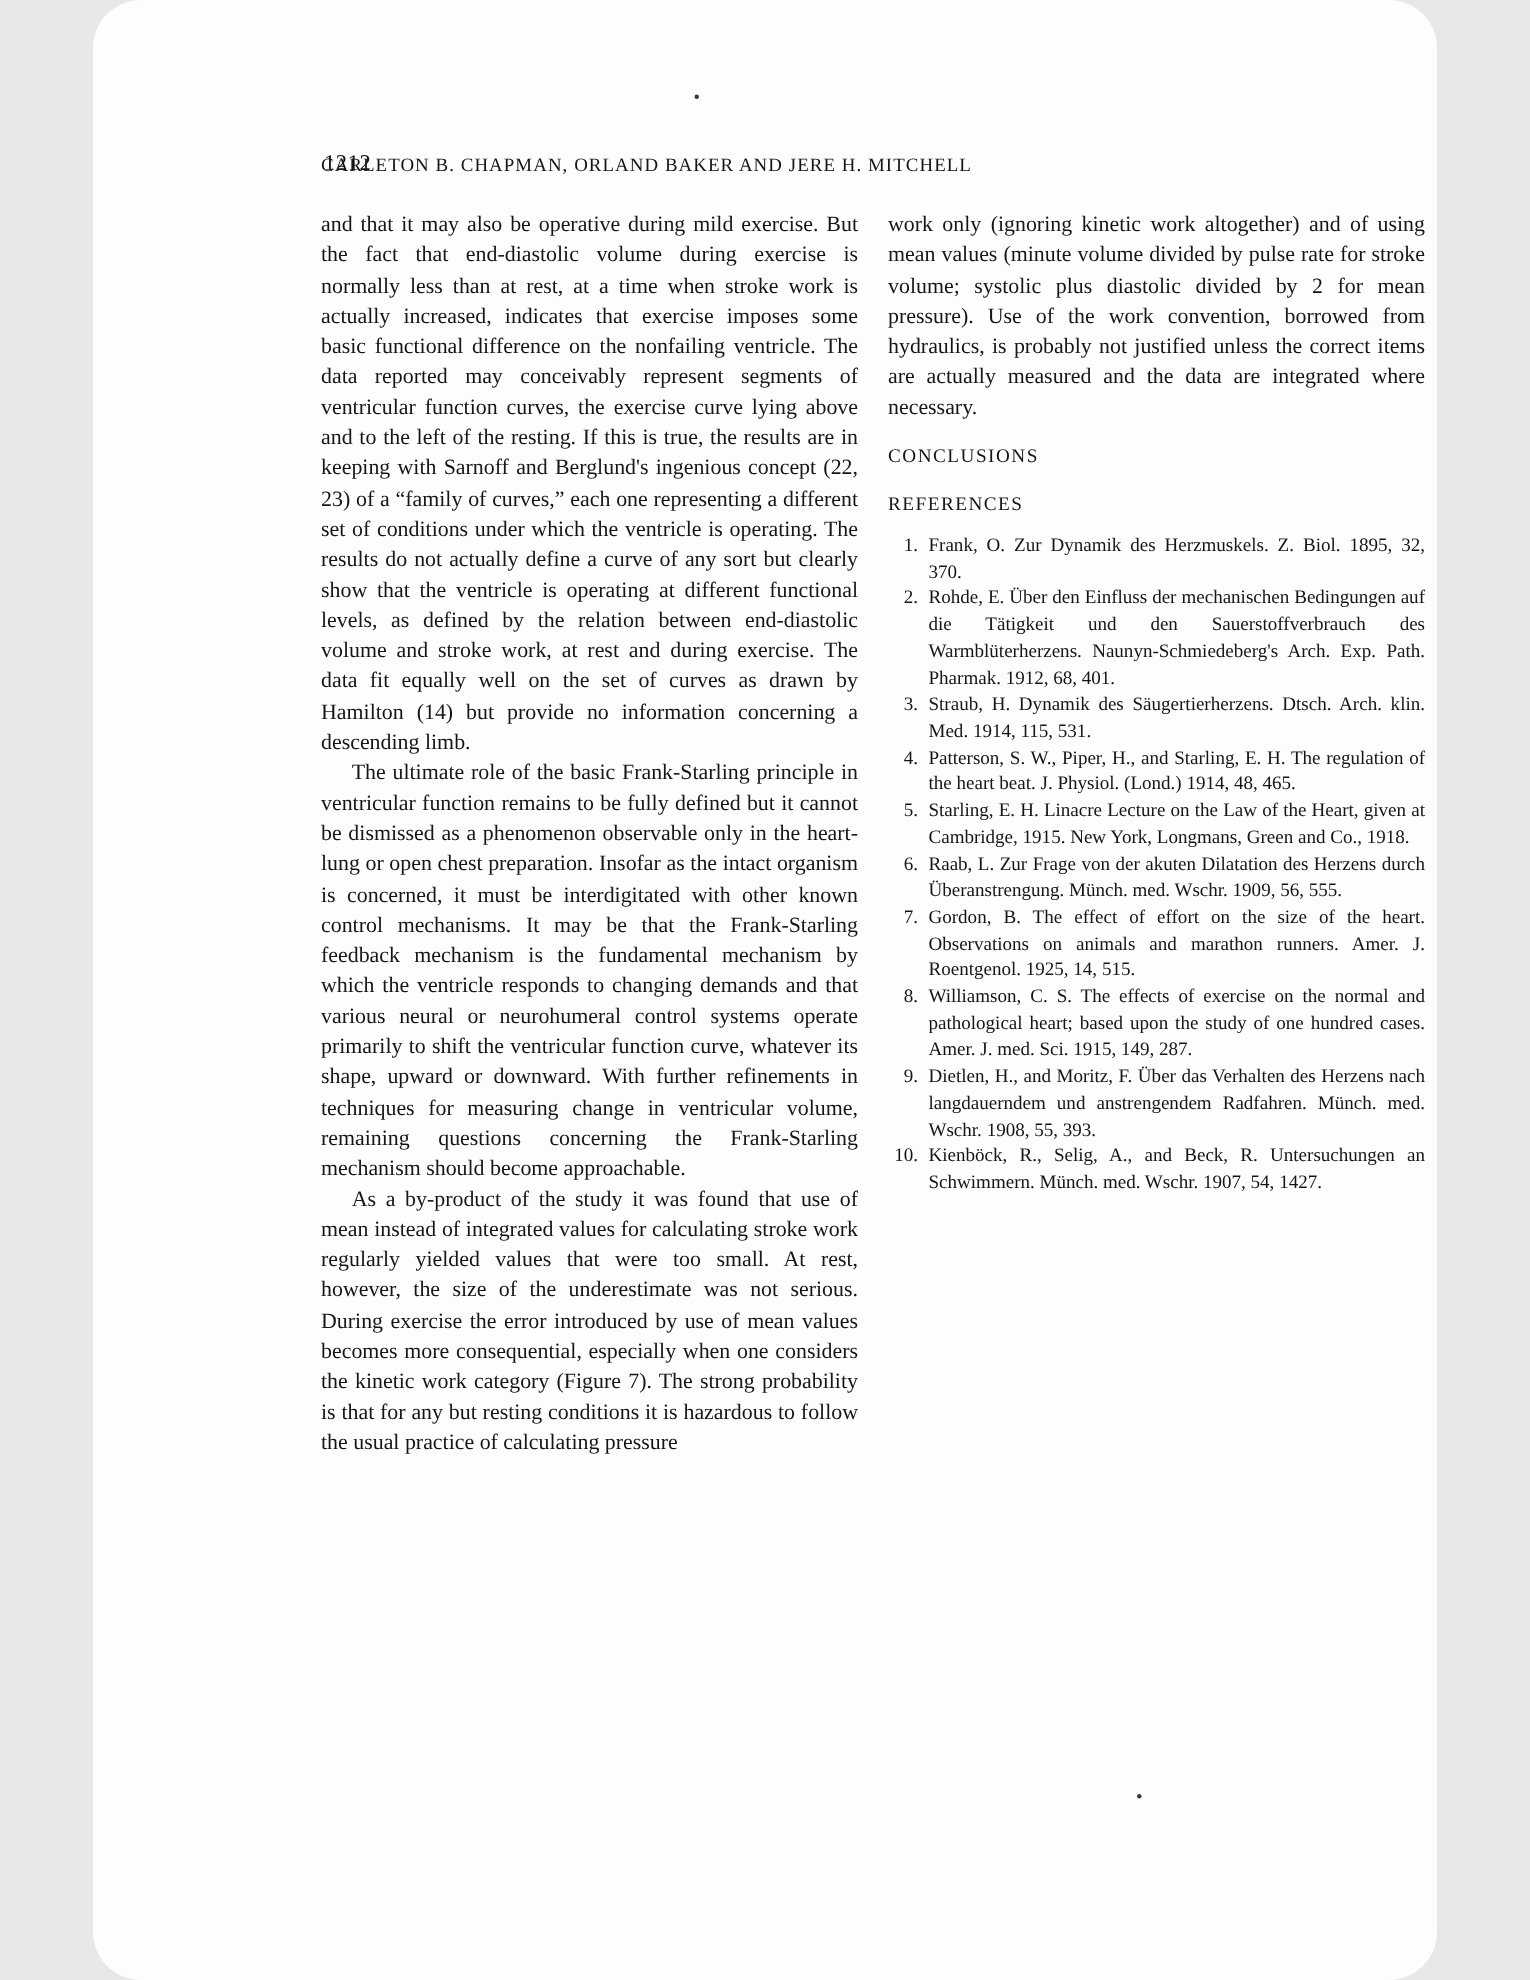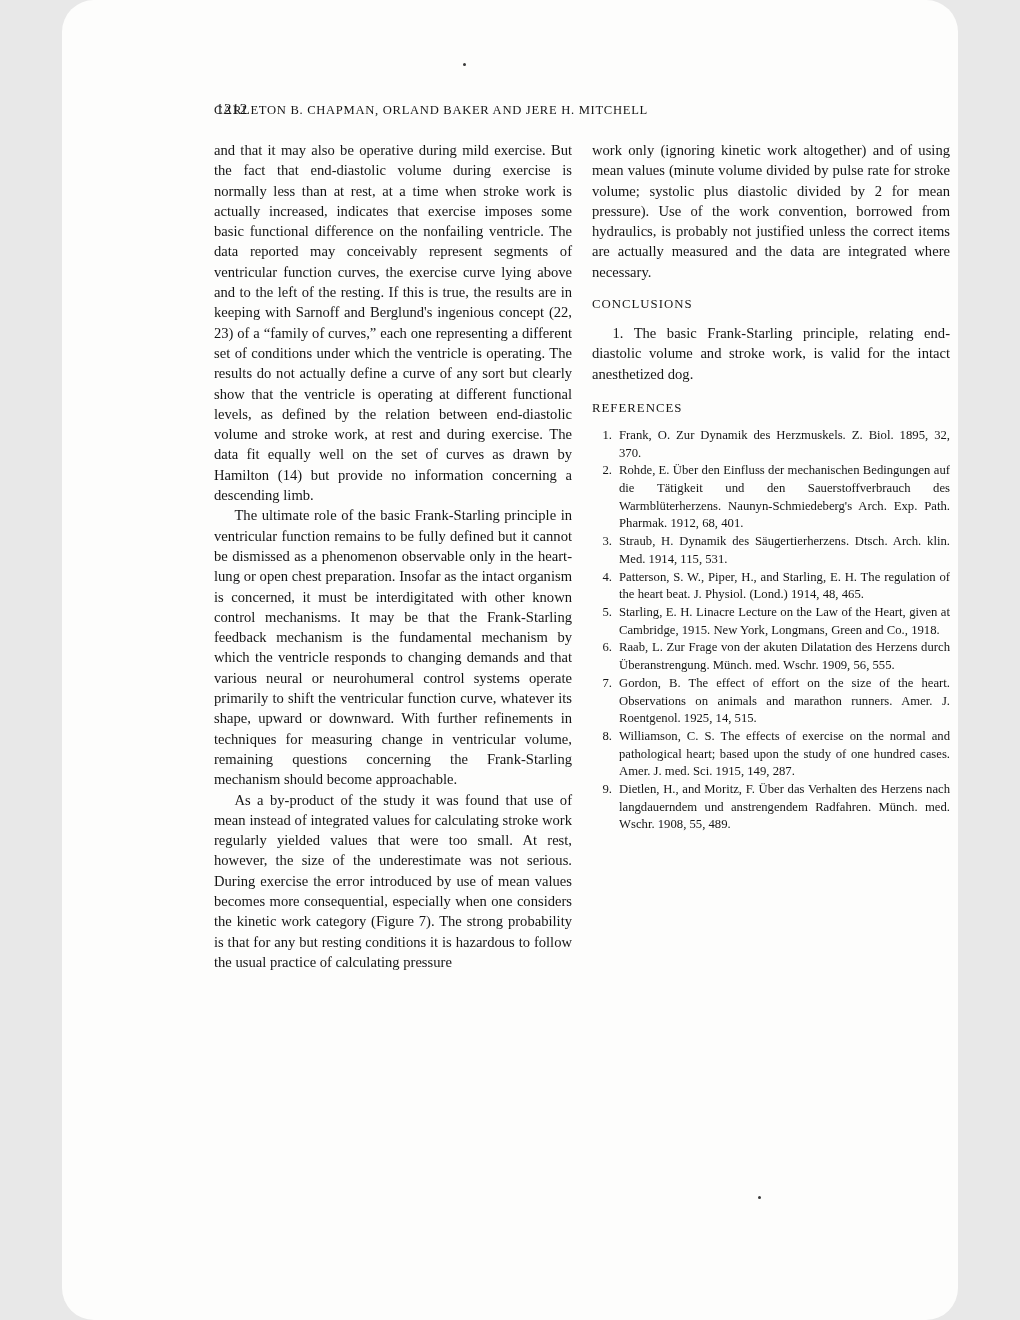--- a/index.html
+++ b/index.html
@@ -110,21 +110,20 @@
       <div class="column">
         <p class="body-par no-indent">and that it may also be operative during mild exercise.  But the fact that end-diastolic volume during exercise is normally less than at rest, at a time when stroke work is actually increased, indicates that exercise imposes some basic functional difference on the nonfailing ventricle. The data reported may conceivably represent segments of ventricular function curves, the exercise curve lying above and to the left of the resting.  If this is true, the results are in keeping with Sarnoff and Berglund's ingenious concept (22, 23) of a “family of curves,” each one representing a different set of conditions under which the ventricle is operating.  The results do not actually define a curve of any sort but clearly show that the ventricle is operating at different functional levels, as defined by the relation between end-diastolic volume and stroke work, at rest and during exercise.  The data fit equally well on the set of curves as drawn by Hamilton (14) but provide no information concerning a descending limb.</p>
         <p class="body-par">The ultimate role of the basic Frank-Starling principle in ventricular function remains to be fully defined but it cannot be dismissed as a phenomenon observable only in the heart-lung or open chest preparation.  Insofar as the intact organism is concerned, it must be interdigitated with other known control mechanisms.  It may be that the Frank-Starling feedback mechanism is the fundamental mechanism by which the ventricle responds to changing demands and that various neural or neurohumeral control systems operate primarily to shift the ventricular function curve, whatever its shape, upward or downward. With further refinements in techniques for measuring change in ventricular volume, remaining questions concerning the Frank-Starling mechanism should become approachable.</p>
         <p class="body-par">As a by-product of the study it was found that use of mean instead of integrated values for calculating stroke work regularly yielded values that were too small.  At rest, however, the size of the underestimate was not serious.  During exercise the error introduced by use of mean values becomes more consequential, especially when one considers the kinetic work category (Figure 7).  The strong probability is that for any but resting conditions it is hazardous to follow the usual practice of calculating pressure</p>
       </div>
 
       <div class="column">
         <p class="body-par no-indent">work only (ignoring kinetic work altogether) and of using mean values (minute volume divided by pulse rate for stroke volume; systolic plus diastolic divided by 2 for mean pressure).  Use of the work convention, borrowed from hydraulics, is probably not justified unless the correct items are actually measured and the data are integrated where necessary.</p>
 
         <h2 class="section-heading">CONCLUSIONS</h2>
-        <p class="body-par">1. The basic Frank-Starling principle, relating end-diastolic volume and stroke work, is valid for the intact anesthetized dog.</p>
 
         <h2 class="section-heading refs">REFERENCES</h2>
 
         <div class="references">
           <div class="reference">
             <span class="ref-num">1.</span>
             <span class="ref-text">Frank, O.  Zur Dynamik des Herzmuskels.  Z. Biol. 1895, 32, 370.</span>
           </div>
           <div class="reference">
             <span class="ref-num">2.</span>
@@ -149,20 +148,24 @@
           <div class="reference">
             <span class="ref-num">7.</span>
             <span class="ref-text">Gordon, B.  The effect of effort on the size of the heart.  Observations on animals and marathon runners.  Amer. J. Roentgenol. 1925, 14, 515.</span>
           </div>
           <div class="reference">
             <span class="ref-num">8.</span>
             <span class="ref-text">Williamson, C. S.  The effects of exercise on the normal and pathological heart; based upon the study of one hundred cases.  Amer. J. med. Sci. 1915, 149, 287.</span>
           </div>
           <div class="reference">
             <span class="ref-num">9.</span>
-            <span class="ref-text">Dietlen, H., and Moritz, F.  Über das Verhalten des Herzens nach langdauerndem und anstrengendem Radfahren.  Münch. med. Wschr. 1908, 55, 489.</span>
+            <span class="ref-text">Dietlen, H., and Moritz, F.  Über das Verhalten des Herzens nach langdauerndem und anstrengendem Radfahren.  Münch. med. Wschr. 1908, 55, 393.</span>
+          </div>
+          <div class="reference">
+            <span class="ref-num">10.</span>
+            <span class="ref-text">Kienböck, R., Selig, A., and Beck, R.  Untersuchungen an Schwimmern.  Münch. med. Wschr. 1907, 54, 1427.</span>
           </div>
         </div>
       </div>
 
     </div>
   </div>
 </div>
 
 </body></html>

